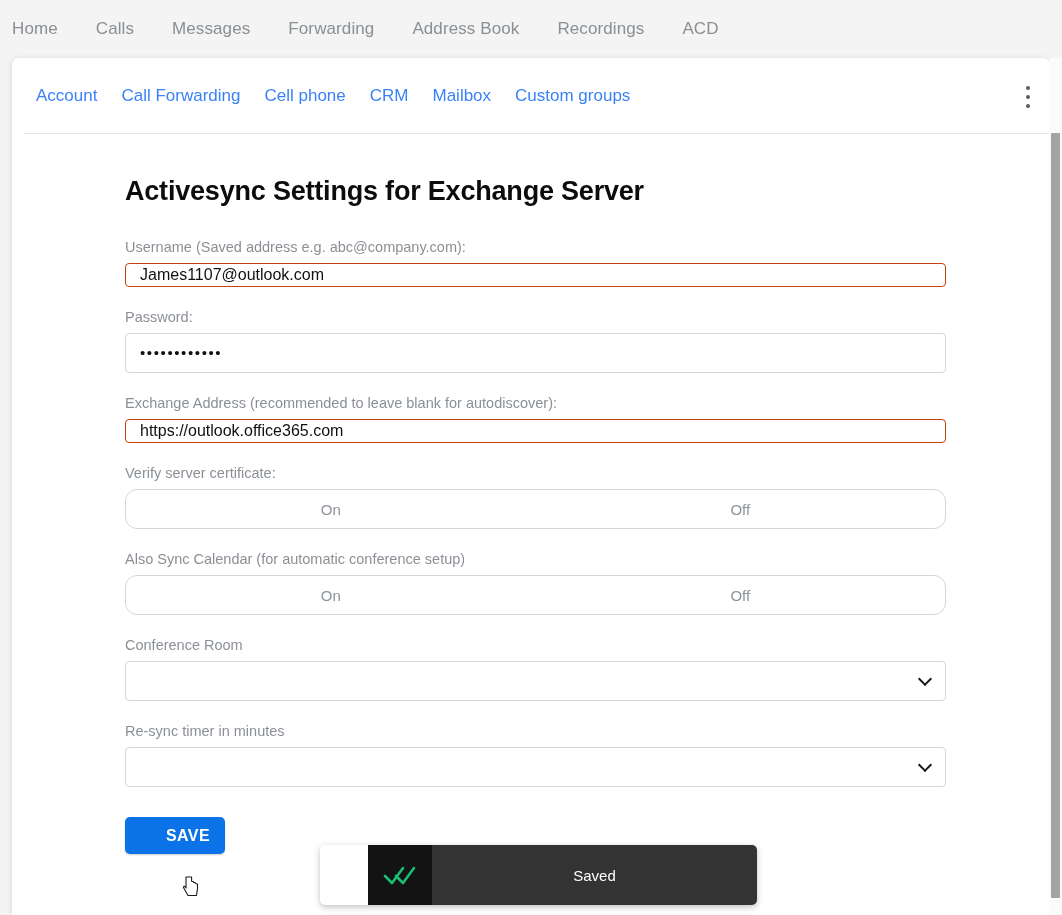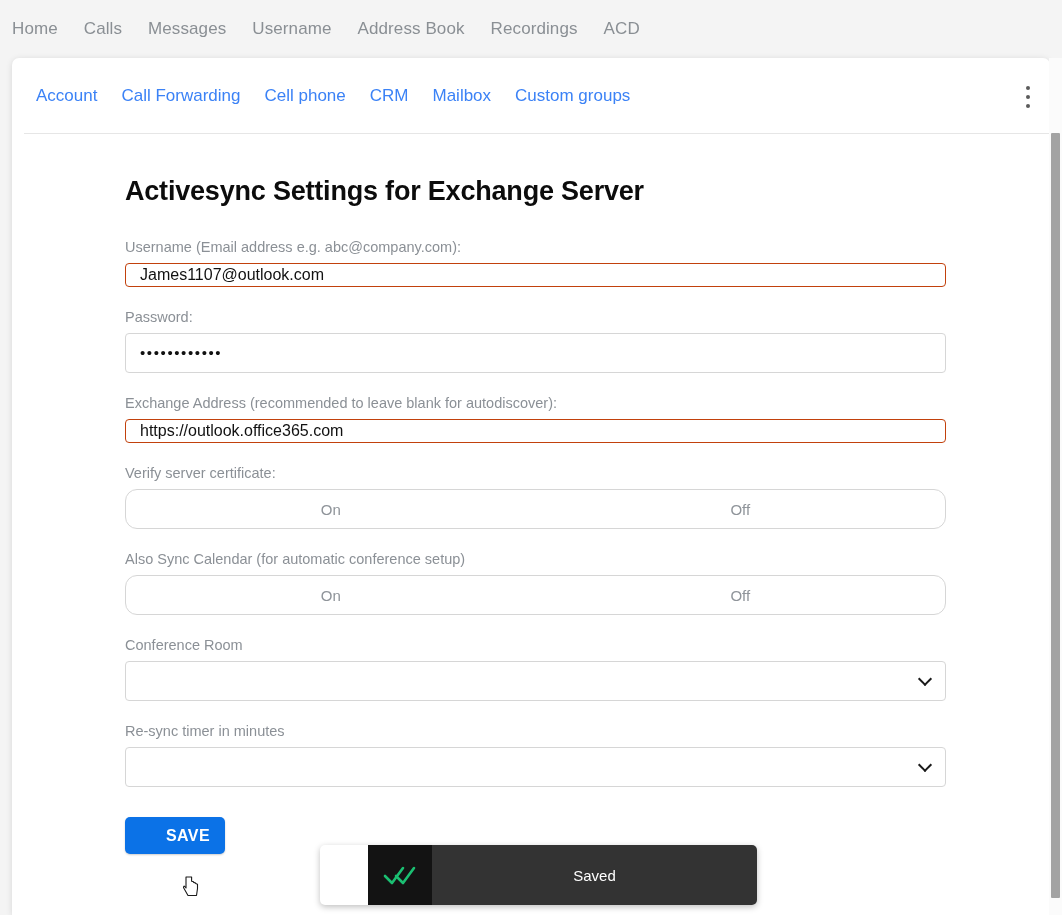--- a/index.html
+++ b/index.html
@@ -12,21 +12,21 @@
     background: #f4f4f4;
     font-family: "Liberation Sans", sans-serif;
   }
 
   
   #topnav {
     height: 58px;
     display: flex;
     align-items: center;
     padding-left: 12px;
-    gap: 0;
+    gap: 12px;
     background: #f4f4f4;
   }
   .topnav-item {
     font-size: 17px;
     color: #8a8f94;
     padding: 0 13px;
     line-height: 58px;
     white-space: nowrap;
     cursor: pointer;
     letter-spacing: .1px;
@@ -286,21 +286,21 @@
     cursor: pointer;
   }
 </style>
 </head>
 <body>
 
 <div id="topnav">
   <div class="topnav-item">Home</div>
   <div class="topnav-item">Calls</div>
   <div class="topnav-item">Messages</div>
-  <div class="topnav-item">Username</div>
+  <div class="topnav-item">Forwarding</div>
   <div class="topnav-item">Address Book</div>
   <div class="topnav-item">Recordings</div>
   <div class="topnav-item">ACD</div>
 </div>
 
 <div id="card">
 
   <div id="tabbar">
     <div class="tab-item">Account</div>
     <div class="tab-item">Call Forwarding</div>
@@ -315,21 +315,21 @@
       <i></i>
     </div>
     <div id="tab-divider"></div>
   </div>
 
   <div id="form-body">
 
     <h1 id="page-title">Activesync Settings for Exchange Server</h1>
 
     <div class="field">
-      <label class="field-label">Username (Email address e.g. abc@company.com):</label>
+      <label class="field-label">Username (Saved address e.g. abc@company.com):</label>
       <input class="text-input" type="text" value="James1107@outlook.com" style="">
     </div>
 
     <div class="field">
       <label class="field-label">Password:</label>
       <div class="pw-dots">••••••••••••</div>
     </div>
 
     <div class="field">
       <label class="field-label">Exchange Address (recommended to leave blank for autodiscover):</label>

